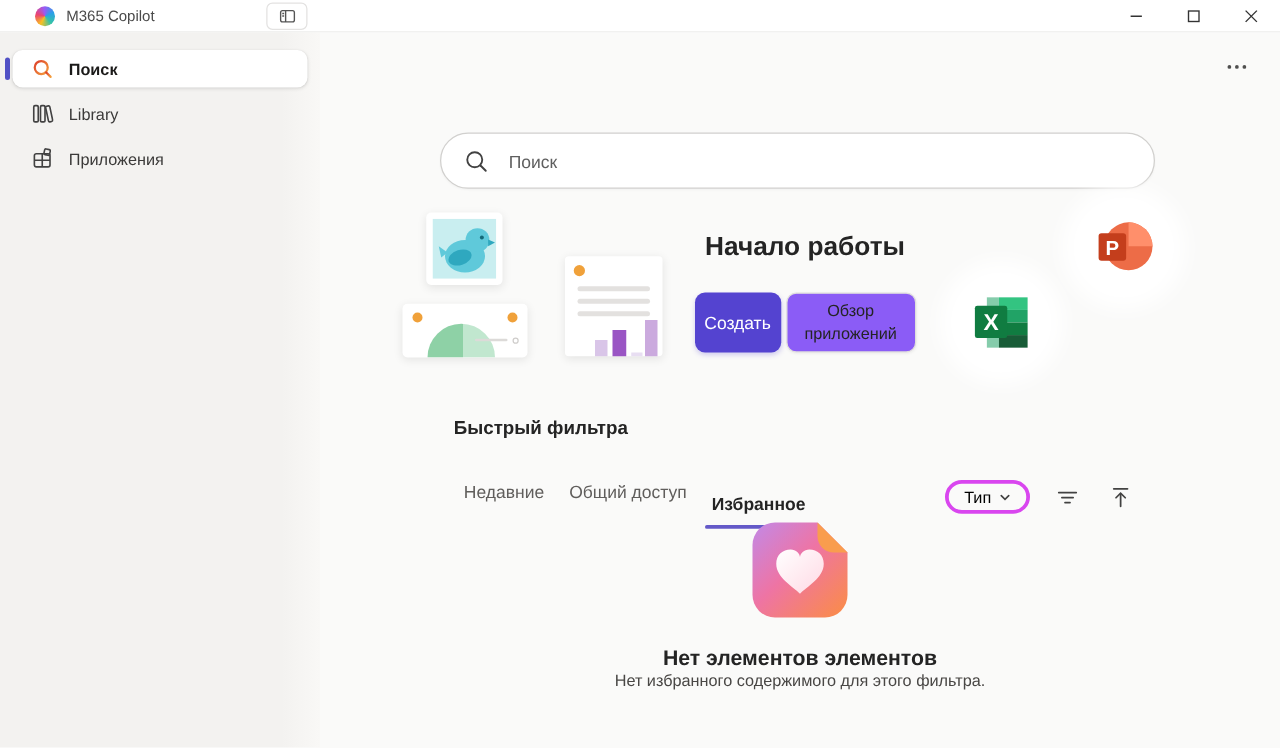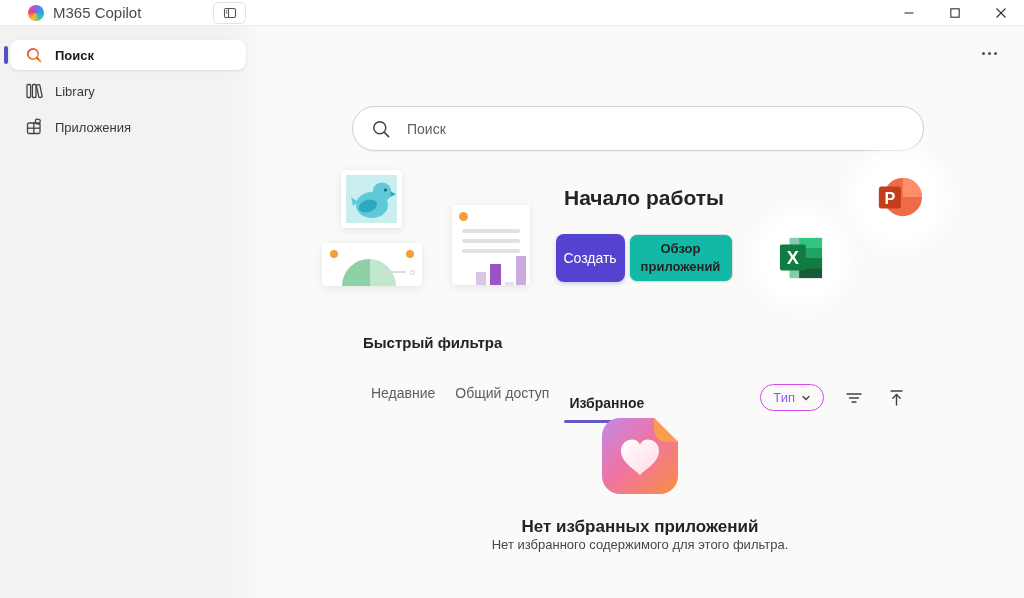--- a/index.html
+++ b/index.html
@@ -17,21 +17,21 @@
   }
   
   .titlebar{
     height:26px;background:#ffffff;border-bottom:1px solid #ededec;
     display:flex;align-items:center;position:relative;
   }
   .app-logo{
     width:16px;height:16px;border-radius:50%;margin-left:28px;flex:0 0 auto;
     background:conic-gradient(from 210deg,#f8c021,#eb4471,#9b59f5,#2aa0e8,#35c2a8,#f8c021);
   }
-  .app-title{font-size:15px;color:#4a4a4a;margin-left:9px;}
+  .app-title{font-size:12px;color:#4a4a4a;margin-left:9px;}
   .panel-toggle{
     position:absolute;left:213px;top:2px;width:33px;height:22px;
     border:1px solid #e3e2e1;border-radius:5px;background:#fff;
     display:flex;align-items:center;justify-content:center;cursor:pointer;padding:0;
   }
   .win-controls{margin-left:auto;display:flex;height:100%;}
   .win-btn{
     width:46px;height:100%;border:none;background:transparent;
     display:flex;align-items:center;justify-content:center;cursor:pointer;padding:0;
   }
@@ -84,21 +84,21 @@
     position:absolute;top:64px;left:0;width:100%;
     display:flex;justify-content:center;gap:4px;
   }
   .btn-create{
     width:69px;height:48px;border:none;border-radius:8px;cursor:pointer;
     background:var(--accent-purple);color:#fff;font-weight:normal;font-size:14px;
     font-family:inherit;box-shadow:0 2px 4px rgba(84,67,208,.25);
   }
   .btn-browse{
     width:104px;height:48px;border:1px solid #e0dedd;border-radius:8px;cursor:pointer;
-    background:#14b8a6;color:#242424;font-weight:bold;font-size:13px;line-height:1.35;
+    background:#8b5cf6;color:#242424;font-weight:normal;font-size:13px;line-height:1.35;
     font-family:inherit;box-shadow:0 1px 2px rgba(0,0,0,.05);padding:4px 8px;
   }
   .card{position:absolute;background:#fff;box-shadow:0 2px 8px rgba(0,0,0,.09);}
   .card-bird{left:81px;top:0;width:61px;height:58px;border-radius:4px;padding:5px;}
   .card-bird .bird-bg{width:100%;height:100%;}
   .card-pie{left:62px;top:73px;width:100px;height:43px;border-radius:4px;overflow:hidden;}
   .dot{position:absolute;border-radius:50%;background:var(--orange-dot);}
   .pie-half{
     position:absolute;left:20px;bottom:0;width:54px;height:27px;
     border-radius:54px 54px 0 0;
@@ -129,23 +129,23 @@
     font-size:14px;color:#605e5c;line-height:22px;padding-bottom:9px;
     margin-right:20px;position:relative;cursor:pointer;white-space:nowrap;
   }
   .tab.active{font-weight:bold;color:#242424;margin-top:20px;}
   .tab.active::after{
     content:"";position:absolute;left:-5px;right:-5px;bottom:0;height:3px;
     border-radius:2px;background:var(--tab-underline);
   }
   .tabs-spacer{flex:1;}
   .type-pill{
-    height:27px;padding:0 12px;border:1px solid #d946ef;border-radius:14px;
+    height:27px;padding:0 12px;border:3px solid #d946ef;border-radius:14px;
     background:transparent;display:flex;align-items:center;gap:6px;cursor:pointer;
-    font-size:13px;color:#8b5cf6;font-family:inherit;margin-right:22px;margin-top:0;
+    font-size:13px;color:#000000;font-family:inherit;margin-right:22px;margin-top:0;
   }
   .icon-btn{
     width:16px;height:18px;border:none;background:transparent;padding:0;cursor:pointer;
     display:flex;align-items:center;justify-content:center;
   }
   .filter-btn{margin-right:26px;}
   
   .empty{
     position:absolute;left:0;top:388px;width:768px;
     display:flex;flex-direction:column;align-items:center;
@@ -346,18 +346,18 @@
           </linearGradient>
           <linearGradient id="heartGrad" x1="0" y1="0" x2="1" y2="1">
             <stop offset="0" stop-color="#ffffff"></stop>
             <stop offset="1" stop-color="#ffd9e4"></stop>
           </linearGradient>
         </defs>
         <path d="M22 4 h34 l24 24 v34 a18 18 0 0 1 -18 18 h-40 a18 18 0 0 1 -18 -18 v-40 a18 18 0 0 1 18 -18 z" fill="url(#docGrad)"></path>
         <path d="M56 4 v11 a13 13 0 0 0 13 13 h11 z" fill="#f99d4e"></path>
         <path d="M42 61 C 37 55.5 23 48.5 23 37 C 23 29.8 28.2 25.5 34.5 25.5 C 38.7 25.5 42 28.6 42 31.8 C 42 28.6 45.3 25.5 49.5 25.5 C 55.8 25.5 61 29.8 61 37 C 61 48.5 47 55.5 42 61 Z" fill="url(#heartGrad)"></path>
       </svg>
-      <div class="empty-title">Нет избранных приложений</div>
+      <div class="empty-title">Нет элементов элементов</div>
       <div class="empty-subtitle">Нет избранного содержимого для этого фильтра.</div>
     </div>
 
   </main>
 </div>
 
 </body></html>

